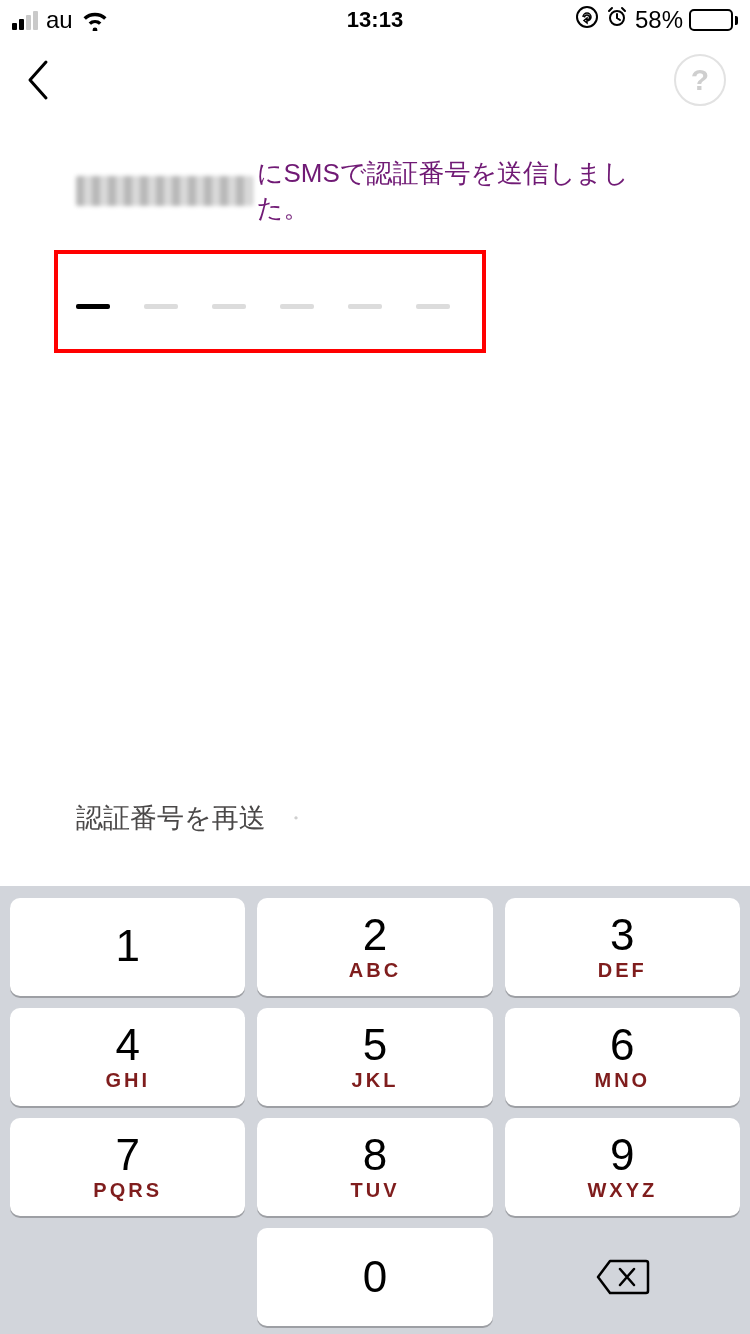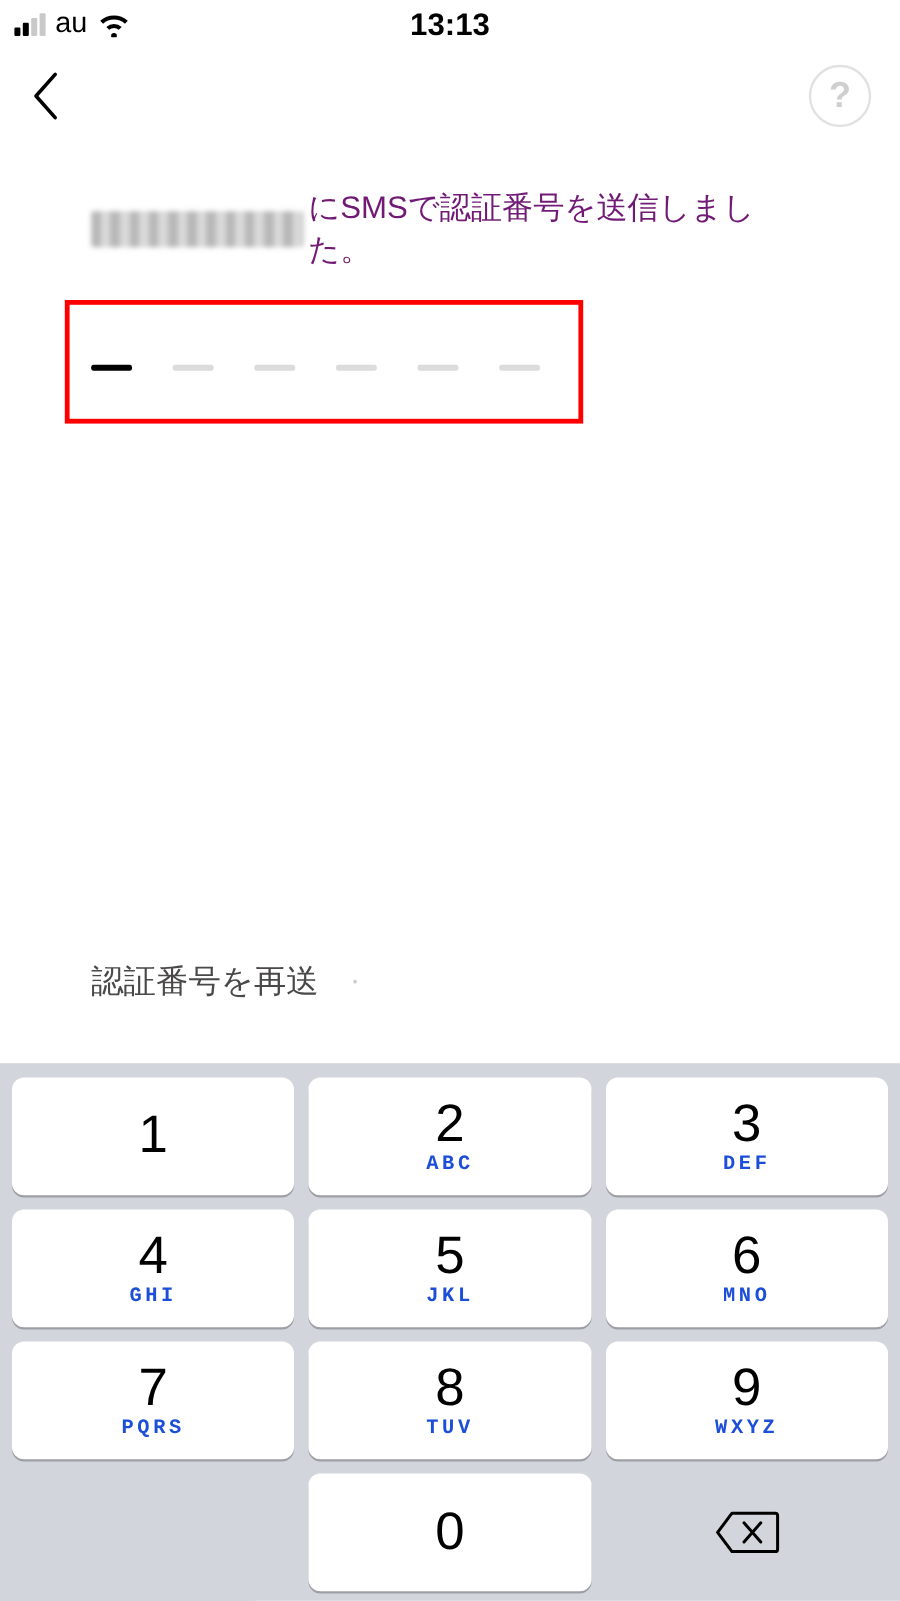--- a/index.html
+++ b/index.html
@@ -7,21 +7,21 @@
     
     
     .status-bar { height: 40px; display: flex; align-items: center; justify-content: space-between; padding: 0 12px; font-size: 24px; font-weight: 500; gap: 36px; }
     .status-left { display: flex; align-items: center; gap: 8px; }
     .status-right { display: flex; align-items: center; gap: 6px; }
     .signal-bars { display: flex; align-items: flex-end; gap: 2px; height: 20px; }
     .signal-bars span { width: 5px; background: #000; border-radius: 1px; }
     .signal-bars span:nth-child(1){height:7px;} .signal-bars span:nth-child(2){height:11px;} .signal-bars span:nth-child(3){height:15px;background:#c9c9c9;} .signal-bars span:nth-child(4){height:19px;background:#c9c9c9;}
     .carrier { font-size: 24px; font-weight:400; }
     .wifi-icon svg { display:block; }
-    .time { font-size: 26px; font-weight: 600; position:absolute; left:50%; transform:translateX(-50%); }
+    .time { font-size: 22px; font-weight: 600; position:absolute; left:50%; transform:translateX(-50%); }
     .battery { display:flex; align-items:center; gap:2px;}
     .battery-body{ width:44px; height:22px; border:2px solid #000; border-radius:5px; position:relative; padding:2px;}
     .battery-fill{ height:100%; width:58%; background:#000; border-radius:2px;}
     .battery-tip{ width:3px; height:9px; background:#000; border-radius:0 2px 2px 0;}
     
     
     .nav { height: 80px; display:flex; align-items:center; justify-content:space-between; padding:0 24px;}
     .back-chevron svg{display:block;}
     .help-btn { width:52px; height:52px; border-radius:50%; border:2px solid #e2e2e2; display:flex; align-items:center; justify-content:center; color:#cfcfcf; font-size:30px; font-weight:600;}
     
@@ -36,21 +36,21 @@
     .code-slot.active { background:#000; }
     
     .actions { position:absolute; top:800px; left:76px; display:flex; align-items:center; gap:20px; font-size:27px; color:#4a4848;}
     .dot-sep { color:#cfcfcf; font-size:20px;}
     
     
     .keypad { position:absolute; bottom:0; left:0; right:0; background:#d2d5db; padding:12px 10px 8px 10px;}
     .key-row { display:flex; gap:12px; margin-bottom:12px;}
     .key { flex:1; background:#fff; border-radius:10px; height:98px; box-shadow:0 2px 0 rgba(0,0,0,0.25); display:flex; flex-direction:column; align-items:center; justify-content:center;}
     .key-num { font-size:44px; font-weight:400; line-height:1;}
-    .key-sub { font-size:17px; font-weight:700; letter-spacing:3px; color:#1d4ed8; margin-top:2px;font-family:Liberation Mono, monospace;}
+    .key-sub { font-size:20px; font-weight:700; letter-spacing:3px; color:#7f1d1d; margin-top:2px;}
     .key-row.last .key-spacer { flex:1; }
     .key-row.last { margin-bottom:0;}
     .del-key { flex:1; display:flex; align-items:center; justify-content:center;}
     .del-key svg{display:block;}
   </style>
 </head>
 <body>
 
 <div class="status-bar">
   <div class="status-left">
@@ -61,20 +61,39 @@
         <span></span>
       </span>
     <span class="carrier">au</span>
     <span class="wifi-icon">
       <svg width="28" height="22" viewBox="0 0 28 22">
           <path d="M14 18.5a2.4 2.4 0 1 0 0 4.8 2.4 2.4 0 0 0 0-4.8zm-6.4-5.1l2.4 2.4a6.2 6.2 0 0 1 8 0l2.4-2.4a9.6 9.6 0 0 0-12.8 0zM2.5 8.3l2.4 2.4a13.7 13.7 0 0 1 18.2 0l2.4-2.4a17.1 17.1 0 0 0-23 0z" fill="#000"></path>
         </svg>
     </span>
   </div>
   <span class="time">13:13</span>
+  <div class="status-right">
+    <span>
+      <svg width="24" height="24" viewBox="0 0 24 24">
+          <circle cx="12" cy="12" r="10" fill="none" stroke="#000" stroke-width="2"></circle>
+          <path d="M8 12a4 4 0 1 1 4 4v2l-3-2.5 3-2.5v2a2.5 2.5 0 1 0-2.5-2.5" fill="none" stroke="#000" stroke-width="1.5"></path>
+        </svg>
+    </span>
+    <span>
+      <svg width="24" height="24" viewBox="0 0 24 24">
+          <circle cx="12" cy="13" r="7" fill="none" stroke="#000" stroke-width="2"></circle>
+          <path d="M12 9v4l3 2M4 6l3-3M20 6l-3-3" fill="none" stroke="#000" stroke-width="2" stroke-linecap="round"></path>
+        </svg>
+    </span>
+    <span>58%</span>
+    <span class="battery">
+      <span class="battery-body"><span class="battery-fill"></span></span>
+        <span class="battery-tip"></span>
+    </span>
+  </div>
 </div>
 
 <div class="nav">
   <span class="back-chevron">
     <svg width="28" height="44" viewBox="0 0 28 44">
         <path d="M22 4 L6 22 L22 40" fill="none" stroke="#000" stroke-width="3" stroke-linecap="round" stroke-linejoin="round"></path>
       </svg>
   </span>
   <span class="help-btn">
     <span>?</span>

